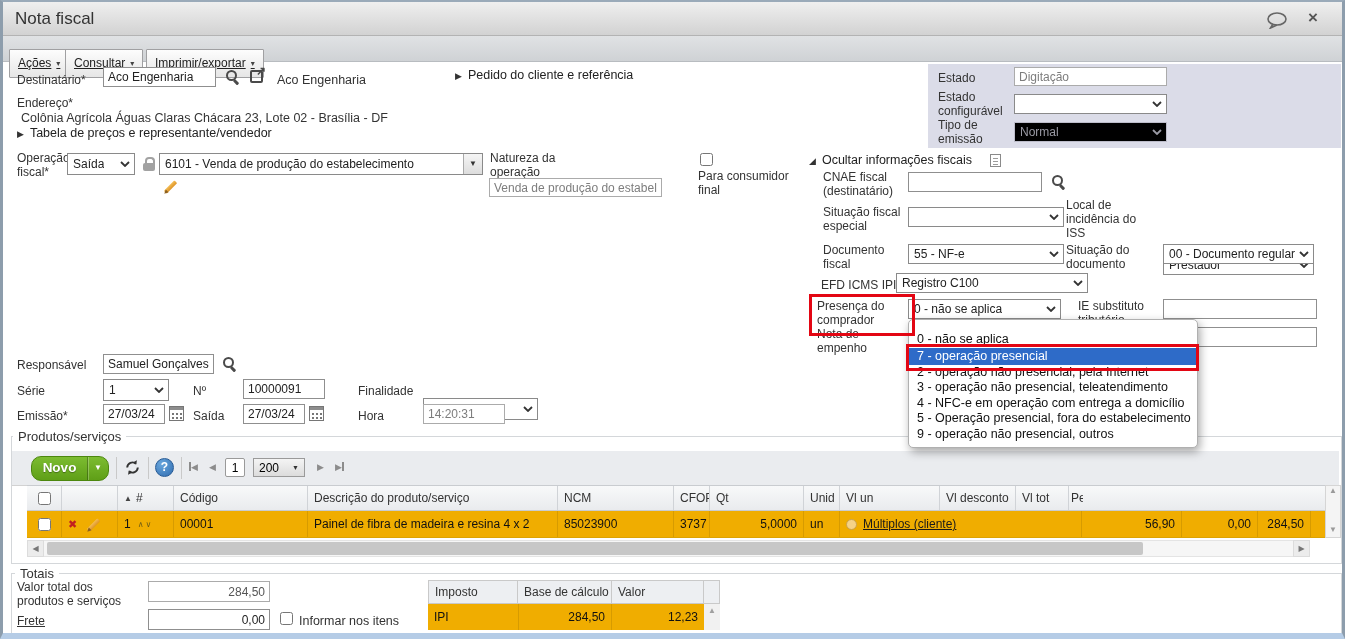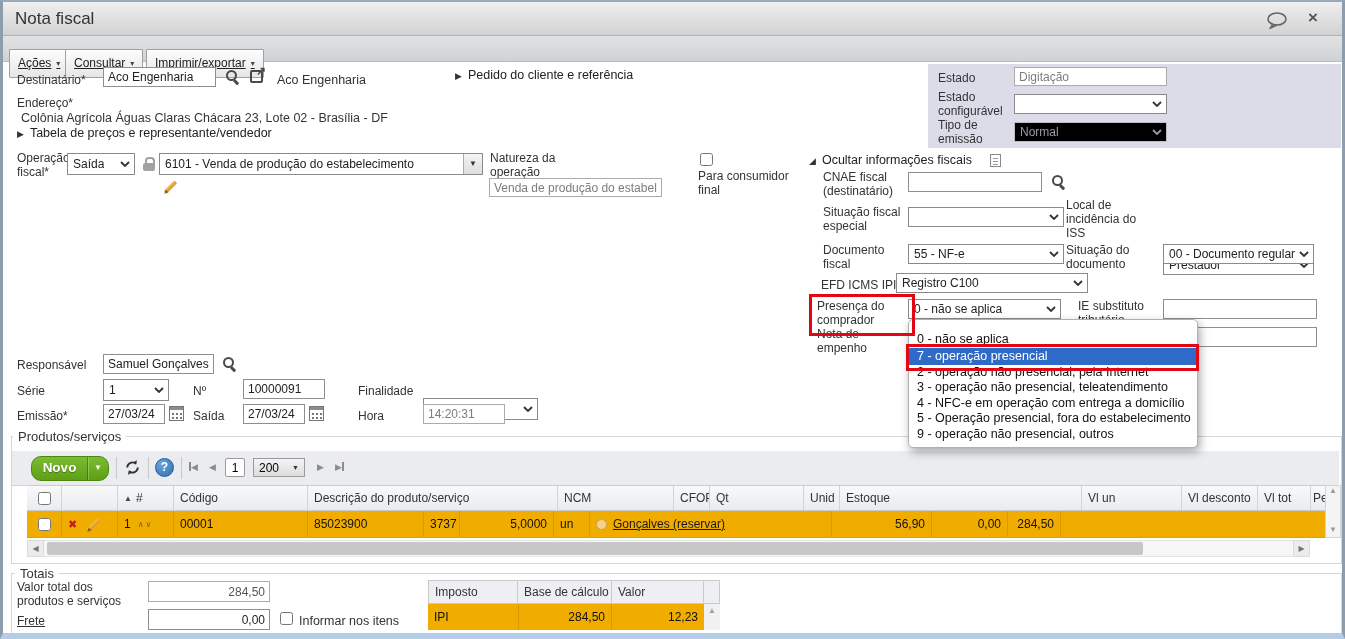--- a/index.html
+++ b/index.html
@@ -323,48 +323,48 @@
     <div class="hcell c2">
         <span style="font-size:8px;color:#444;margin-right:4px;">▲</span>
         <span>#</span>
       </div>
     <div class="hcell c3">Código</div>
     <div class="hcell c4">Descrição do produto/serviço</div>
     <div class="hcell c5">NCM</div>
     <div class="hcell c6">CFOP</div>
     <div class="hcell c7">Qt</div>
     <div class="hcell c8">Unid</div>
-    <div class="hcell c9">Estoque</div>
     <div class="hcell c10">Vl un</div>
     <div class="hcell c11">Vl desconto</div>
     <div class="hcell c12">Vl tot</div>
     <div class="hcell c13" style="padding:0 2px;">Pedi</div>
   </div>
 
   <div class="grow">
     <div class="dcell c0" style="border-left:none;">
         <input type="checkbox" style="">
       </div>
     <div class="dcell c1">
       <span class="xdel">✖</span>
       <span class="icon-pencil" style="position:relative;display:inline-block;margin-left:8px;width:15px;height:15px;"></span>
     </div>
     <div class="dcell c2">
       <span>1</span>
       <span class="ud" style="margin-left:7px;">∧</span>
       <span class="ud">∨</span>
     </div>
     <div class="dcell c3">00001</div>
+    <div class="dcell c4">Painel de fibra de madeira e resina 4 x 2</div>
     <div class="dcell c5">85023900</div>
     <div class="dcell c6">3737</div>
     <div class="dcell c7 jr">5,0000</div>
     <div class="dcell c8">un</div>
     <div class="dcell c9">
       <span class="dot"></span>
-      <span class="stklink">Gonçalves (reservar)</span>
+      <span class="stklink">Múltiplos (cliente)</span>
     </div>
     <div class="dcell c10 jr">56,90</div>
     <div class="dcell c11 jr">0,00</div>
     <div class="dcell c12 jr">284,50</div>
     <div class="dcell c13"></div>
   </div>
 
   <div class="vscroll">
     <span>▲</span>
     <span class="dn">▼</span>

